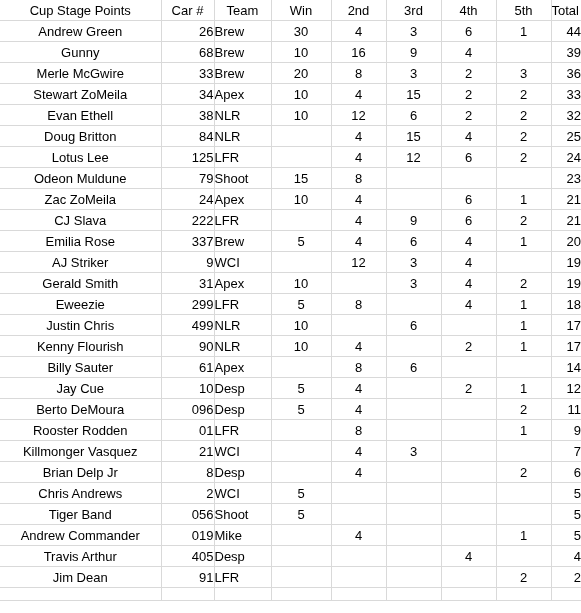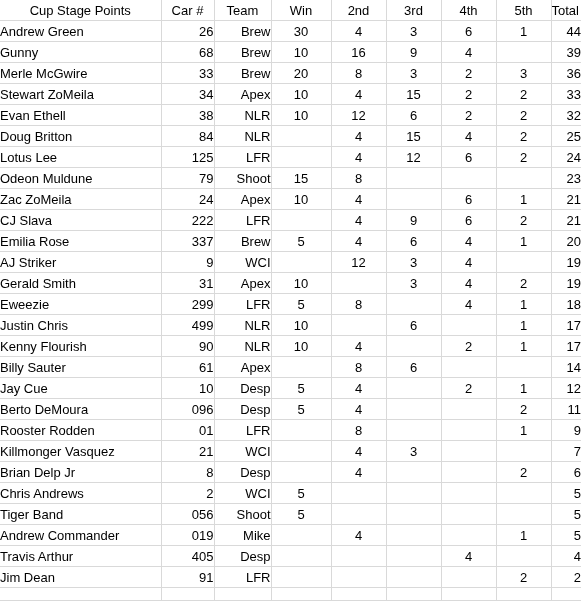--- a/index.html
+++ b/index.html
@@ -44,25 +44,25 @@
   col.c-p4    { width: 55px;  }
   col.c-p5    { width: 55px;  }
   col.c-total { width: 30px;  }
 
   .hdr th { font-weight: bold; height: 22px; font-size: 13px; margin-left: 36px; }
   .hdr th.h-name  { text-align: center; padding-right: 4px; }
   .hdr th.h-mid   { text-align: center; }
   .hdr th.h-total { text-align: center; }
 
   td.name {
-    text-align: left;
+    text-align: center;
     padding-right: 36px;
   }
   td.car   { text-align: right; }
-  td.team  { text-align: right; font-weight: bold; }
+  td.team  { text-align: left; font-weight: bold; }
   td.team.light { font-weight: normal; }
   td.num   { text-align: center; }
   td.total { text-align: right; }
 
   
   #grid tr.tail td { height: 12px; }
 </style>
 </head>
 <body>
 

